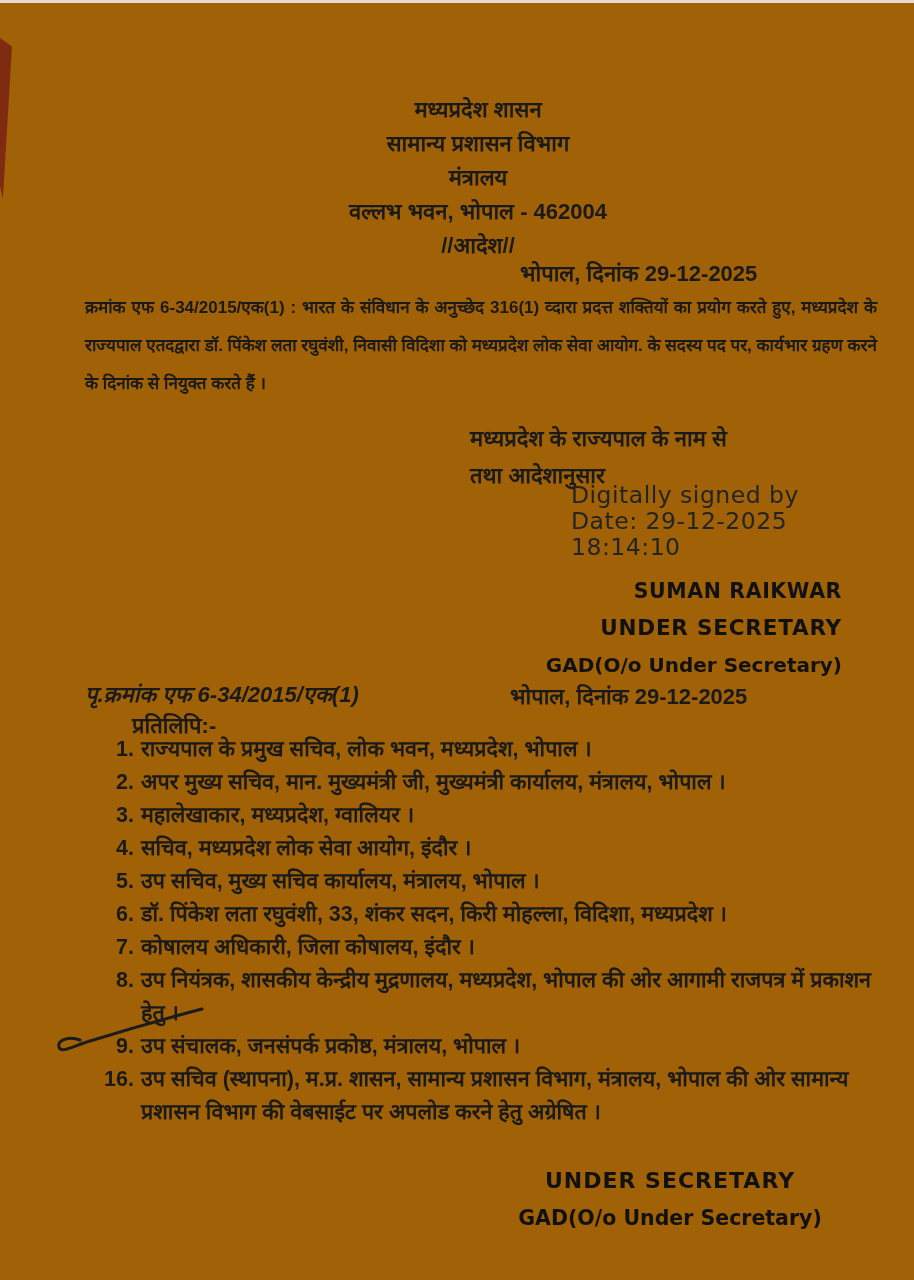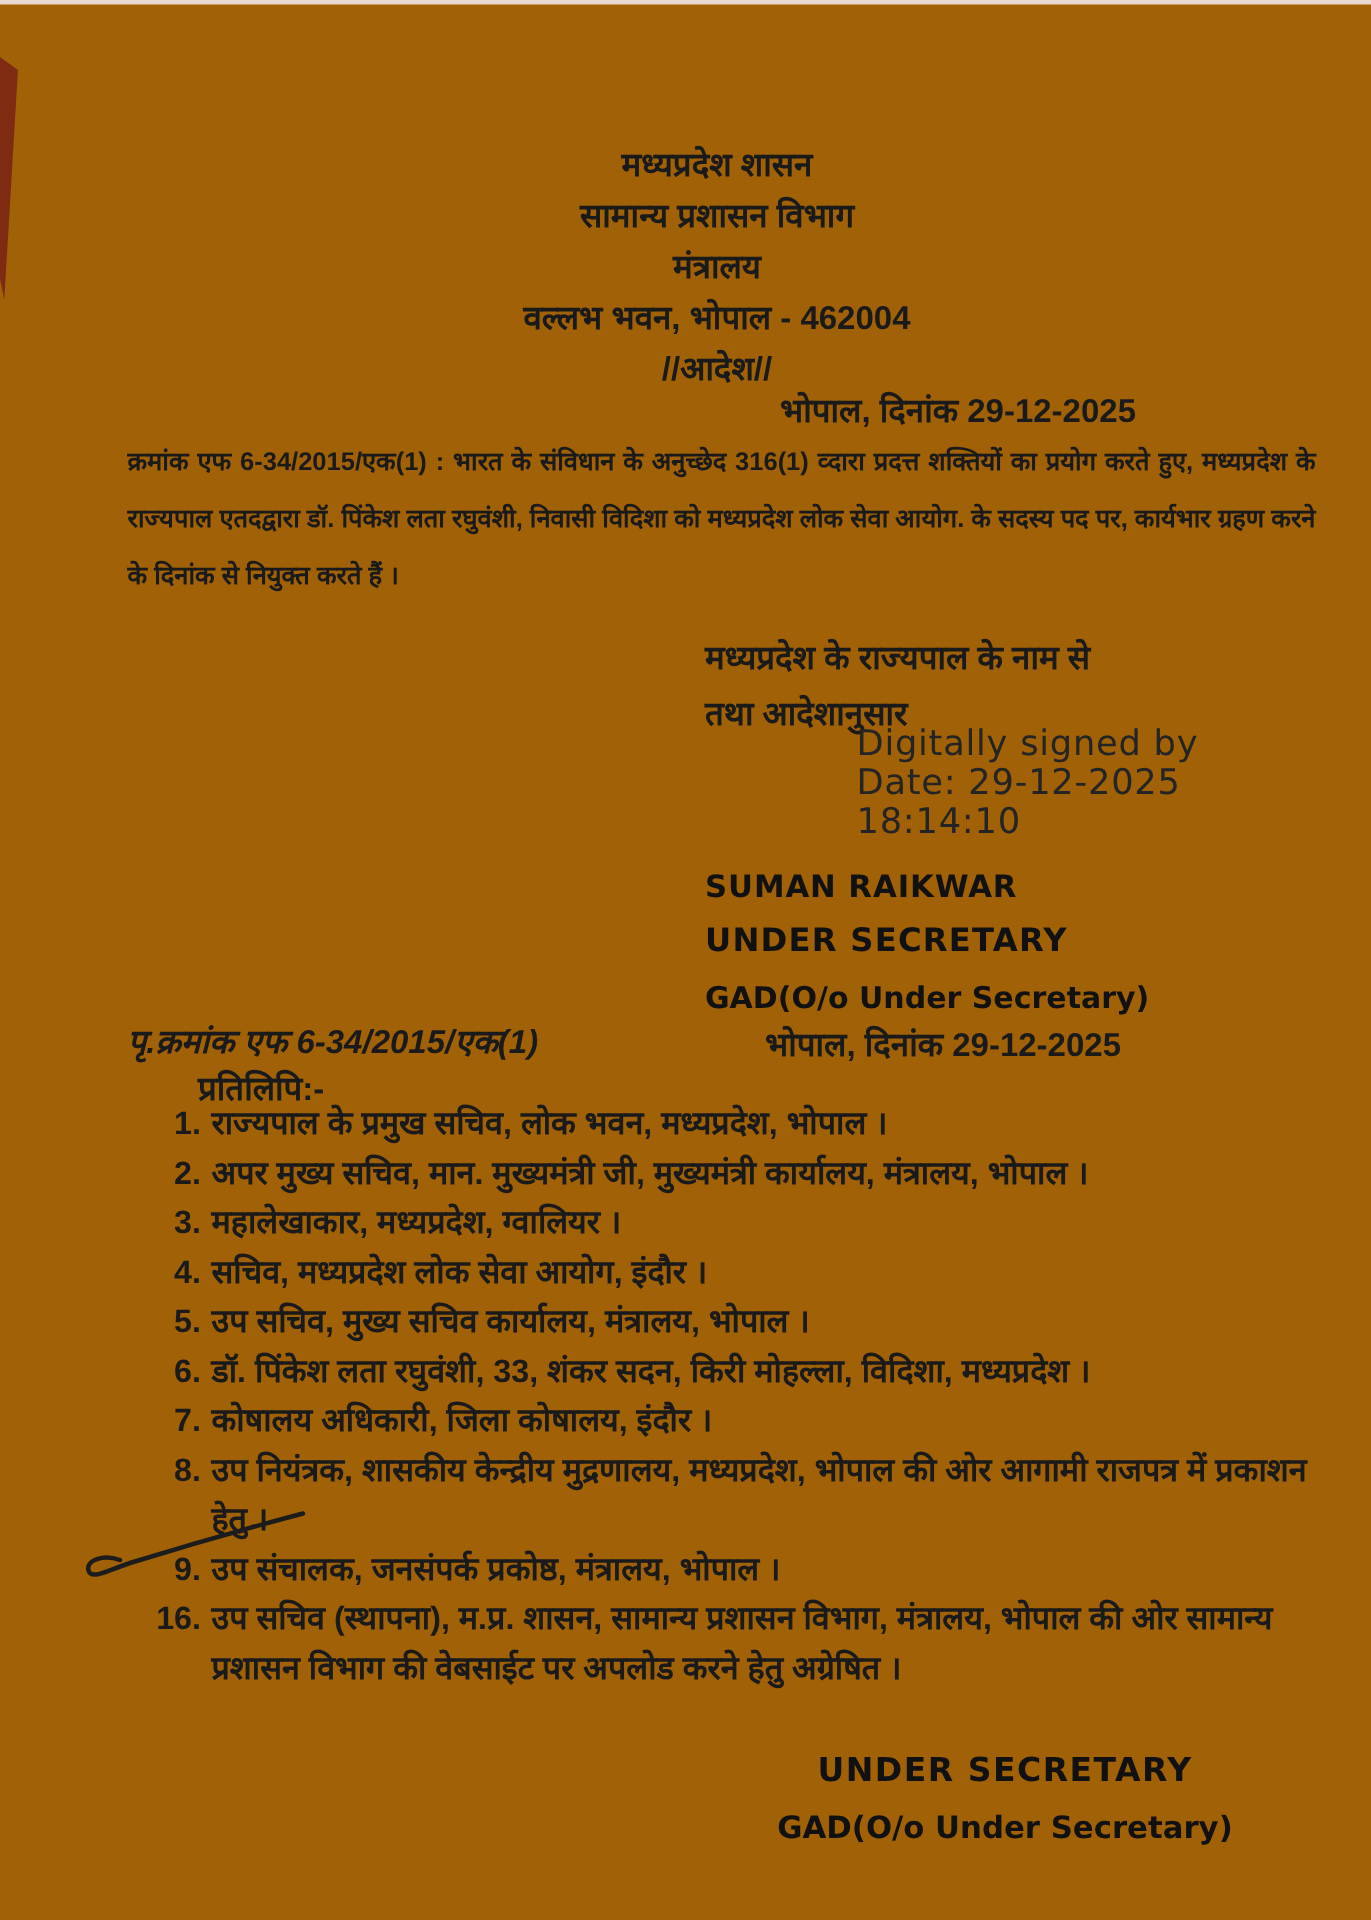--- a/index.html
+++ b/index.html
@@ -28,21 +28,21 @@
     text-align:justify;
   }
   .by-order{left:470px;top:420px;width:372px;font-size:22px;line-height:37px;}
   .digital-signature{
     left:529px;top:482px;
     font-family:"DejaVu Sans", sans-serif;
     font-size:23.5px;line-height:26px;color:#242424;
     letter-spacing:0.5px;
     margin-left:42px;
   }
-  .signatory-block{left:470px;top:579px;width:372px;text-align:left;font-family:"DejaVu Sans", sans-serif;color:#111;}
+  .signatory-block{left:470px;top:579px;width:372px;text-align:right;font-family:"DejaVu Sans", sans-serif;color:#111;}
   .signatory-name{font-size:20.5px;font-weight:700;letter-spacing:0.6px;}
   .signatory-title{margin-top:12px;font-size:21.5px;font-weight:700;letter-spacing:0.8px;}
   .signatory-dept{margin-top:13px;font-size:20px;font-weight:700;}
   .ref-line{left:85px;top:678px;font-size:22px;font-style:italic;}
   .dateline-2{left:510px;top:680px;font-size:22px;}
   .copy-label{left:85px;top:709px;font-size:22px;margin-left:47px;}
   .copy-list{left:95px;top:733px;width:786px;font-size:21.5px;line-height:33px;}
   .copy-item{display:flex;align-items:flex-start;}
   .copy-item .num{flex:0 0 46px;text-align:right;padding-right:7px;box-sizing:border-box;}
   .copy-item .itxt{flex:1 1 auto;}

